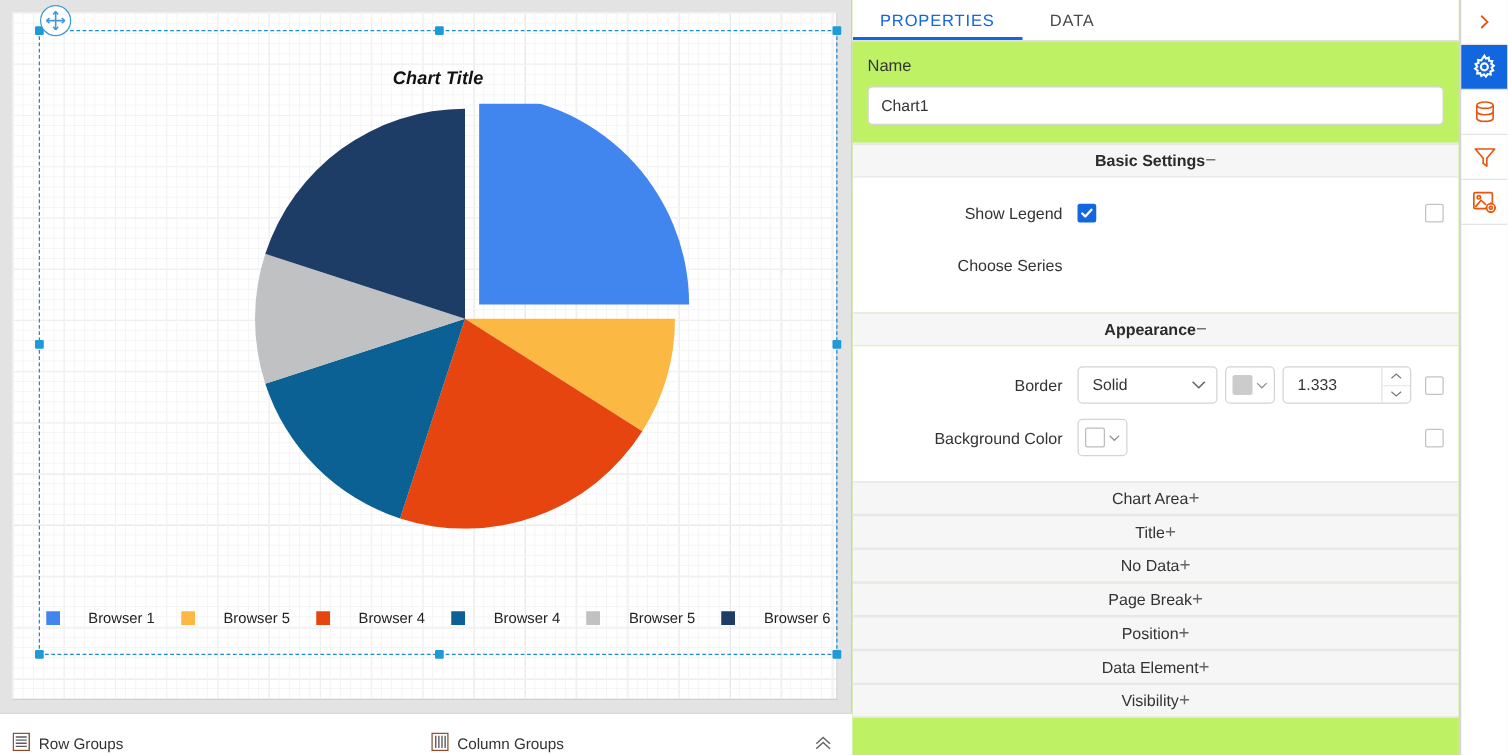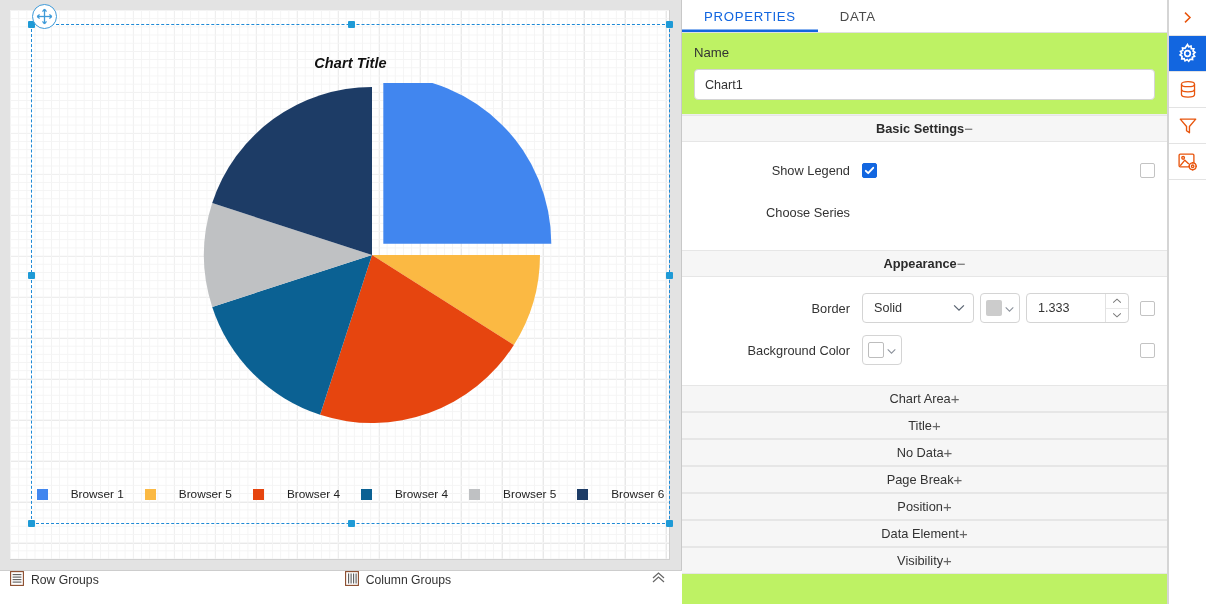--- a/index.html
+++ b/index.html
@@ -74,21 +74,21 @@
     display: flex; justify-content: center; align-items: center; gap: 21px;
   }
   .legend-item { display: flex; align-items: center; gap: 6px; }
   .legend-swatch { width: 11px; height: 11px; display: inline-block; }
   .legend-label { font-size: 11.8px; color: #222222; padding-left: 17px; }
 
   
   .statusbar {
     position: absolute; left: 0; bottom: 0; width: 682px; height: 34px;
     background: #ffffff; border-top: 1px solid #cdcdcd;
-    display: flex; align-items: flex-start;
+    display: flex; align-items: flex-end;
   }
   .sb-item { display: flex; align-items: center; gap: 7px; font-size: 12.2px; color: #333; }
   .sb-rows { margin-left: 10px; }
   .sb-cols { margin-left: 246px; }
   .sb-collapse { margin-left: auto; margin-right: 16px; color: #555; font-size: 13px; }
 
   
   .props-pane {
     position: relative; width: 486px; height: 604px;
     background: #bef264; display: flex; flex-direction: column;

